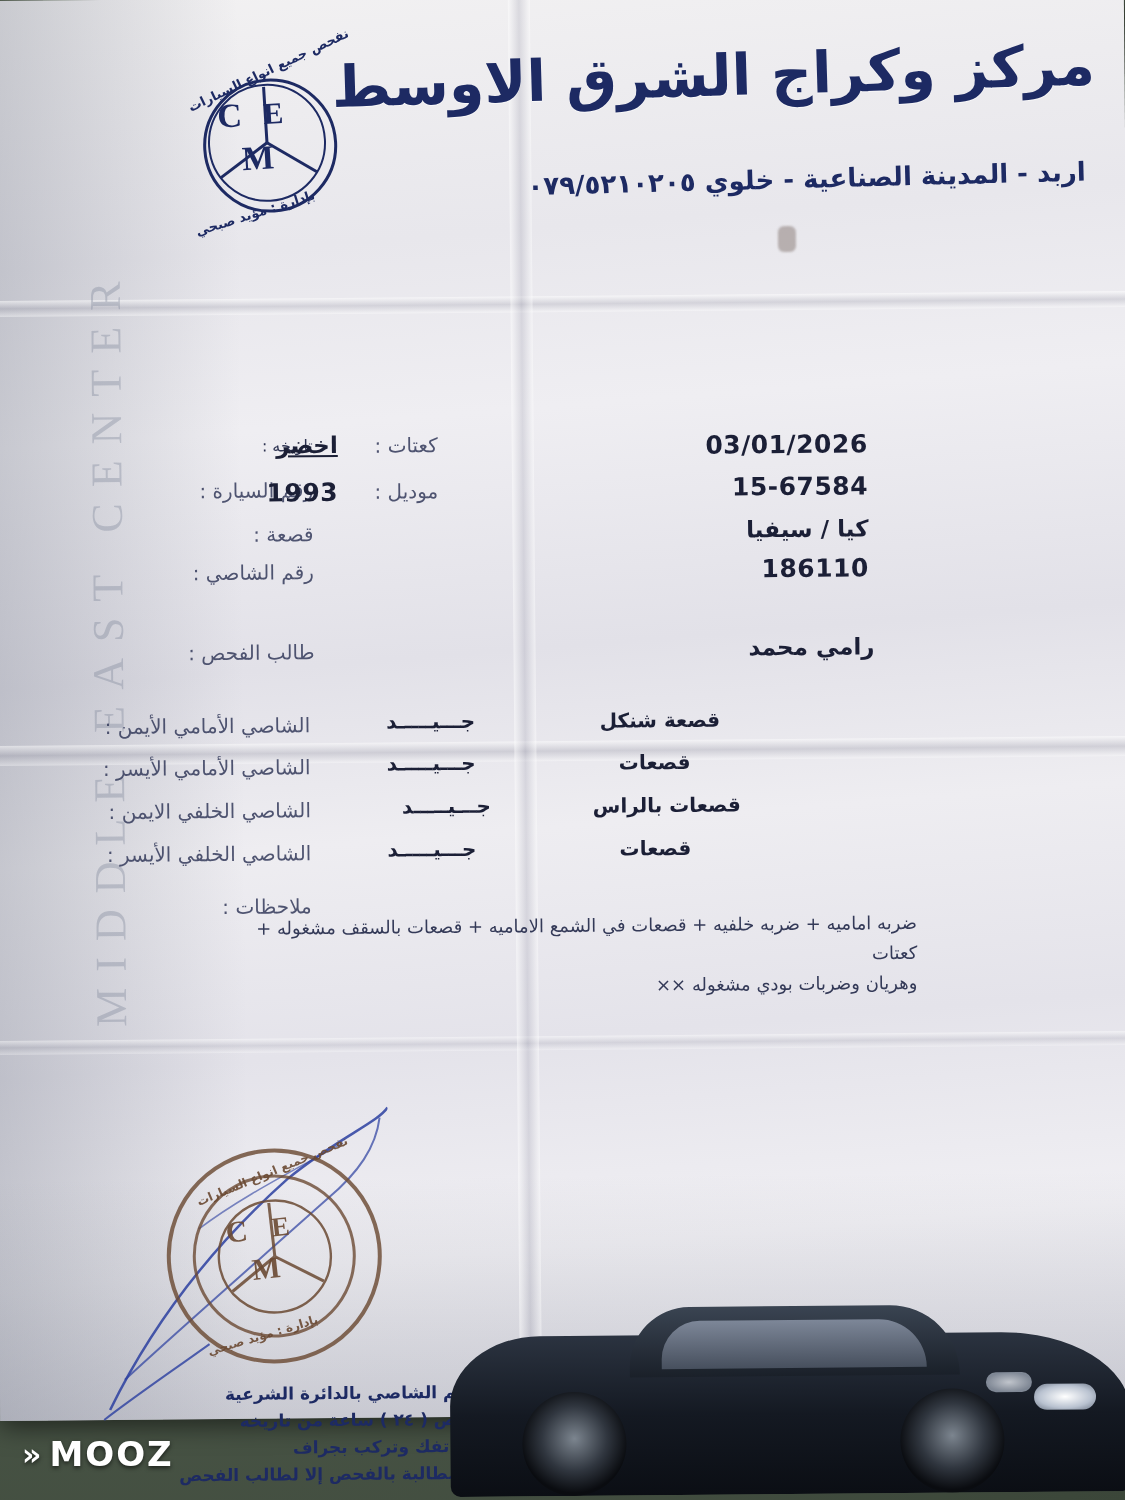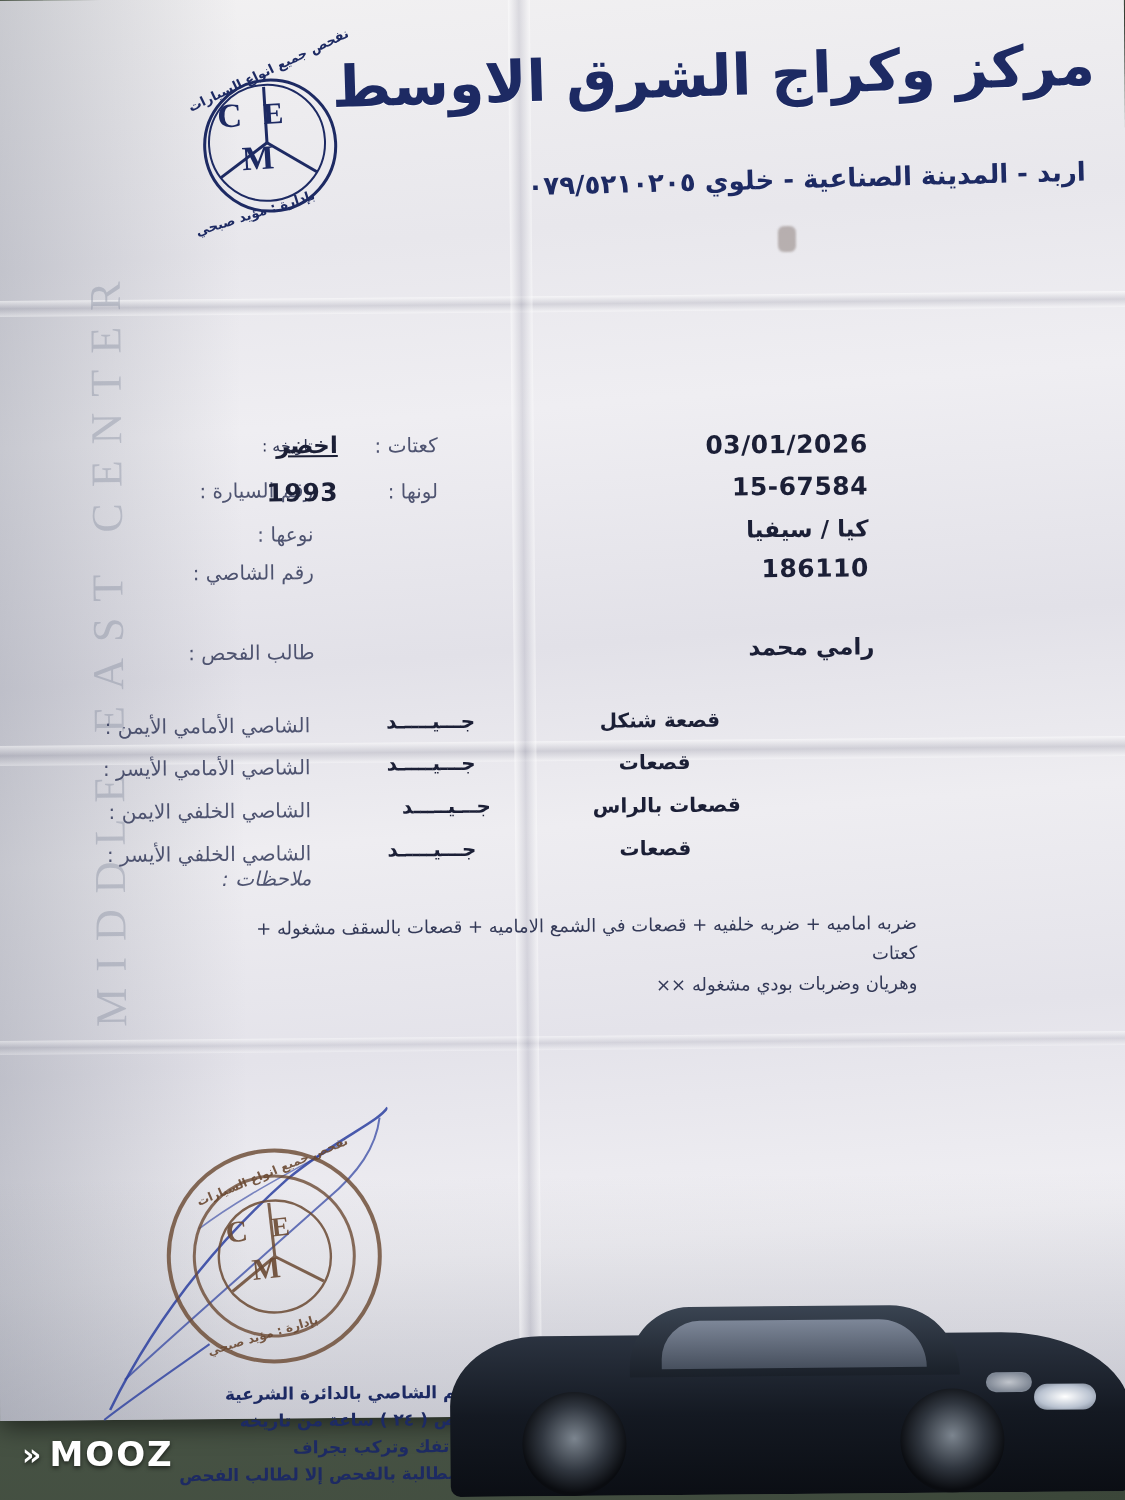--- a/index.html
+++ b/index.html
@@ -359,30 +359,30 @@
     </div>
 
     <div class="thumb"></div>
 
     <div class="field" style="right:815px; top:438px;">تاريخه :</div>
     <div class="field val val-num" style="right:260px; top:436px;">03/01/2026</div>
 
     <div class="field lbl" style="right:815px; top:480px;">رقم السيارة :</div>
     <div class="field val val-num" style="right:260px; top:478px;">15-67584</div>
 
-    <div class="field lbl" style="right:815px; top:524px;">نوعها :</div>
+    <div class="field lbl" style="right:815px; top:524px;">قصعة :</div>
     <div class="field val" style="right:260px; top:522px;">كيا / سيفيا</div>
 
     <div class="field lbl" style="right:815px; top:562px;">رقم الشاصي :</div>
     <div class="field val val-num" style="right:260px; top:560px;">186110</div>
 
     <div class="field lbl" style="right:690px; top:436px;">كعتات :</div>
     <div class="field val" style="right:790px; top:434px;text-decoration:underline;">اخضر</div>
 
-    <div class="field lbl" style="right:690px; top:482px;">لونها :</div>
+    <div class="field lbl" style="right:690px; top:482px;">موديل :</div>
     <div class="field val val-num" style="right:790px; top:480px;">1993</div>
 
     <div class="field lbl" style="right:815px; top:642px;">طالب الفحص :</div>
     <div class="field val" style="right:255px; top:640px;">رامي محمد</div>
 
     <div class="field lbl" style="right:820px; top:715px;">الشاصي الأمامي الأيمن :</div>
     <div class="field val" style="right:655px; top:712px; font-size:20px;">جـــيـــــد</div>
     <div class="field val" style="right:410px; top:713px; font-size:20px;">قصعة شنكل</div>
 
     <div class="field lbl" style="right:820px; top:757px;">الشاصي الأمامي الأيسر :</div>
@@ -390,21 +390,21 @@
     <div class="field val" style="right:440px; top:755px; font-size:20px;">قصعات</div>
 
     <div class="field lbl" style="right:820px; top:800px;">الشاصي الخلفي الايمن :</div>
     <div class="field val" style="right:640px; top:797px; font-size:20px;">جـــيـــــد</div>
     <div class="field val" style="right:390px; top:798px; font-size:20px;">قصعات بالراس</div>
 
     <div class="field lbl" style="right:820px; top:843px;">الشاصي الخلفي الأيسر :</div>
     <div class="field val" style="right:655px; top:840px; font-size:20px;">جـــيـــــد</div>
     <div class="field val" style="right:440px; top:841px; font-size:20px;">قصعات</div>
 
-    <div class="field lbl" style="right:820px; top:868px;font-style:italic;">ملاحظات :</div>
+    <div class="field lbl" style="right:820px; top:896px;">ملاحظات :</div>
     <div class="notes">
       <div>ضربه امامیه + ضربه خلفیه + قصعات في الشمع الامامیه + قصعات بالسقف مشغوله + كعتات</div>
       <div>وهريان وضربات بودي مشغوله ××</div>
     </div>
 
     <svg class="signature" viewBox="0 0 300 350">
       <path d="M20 330 C 60 250, 120 170, 200 100 C 250 60, 290 45, 300 30" stroke="#2b3fa0" stroke-width="2.5" fill="none" opacity="0.85"></path>
       <path d="M35 300 C 90 250, 160 190, 240 120 C 270 95, 288 70, 292 40" stroke="#2b3fa0" stroke-width="2" fill="none" opacity="0.7"></path>
       <path d="M14 340 C 40 320, 70 300, 120 265" stroke="#2b3fa0" stroke-width="2" fill="none" opacity="0.8"></path>
       <path d="M110 150 C 150 120, 200 95, 255 65" stroke="#2b3fa0" stroke-width="1.6" fill="none" opacity="0.6"></path>

